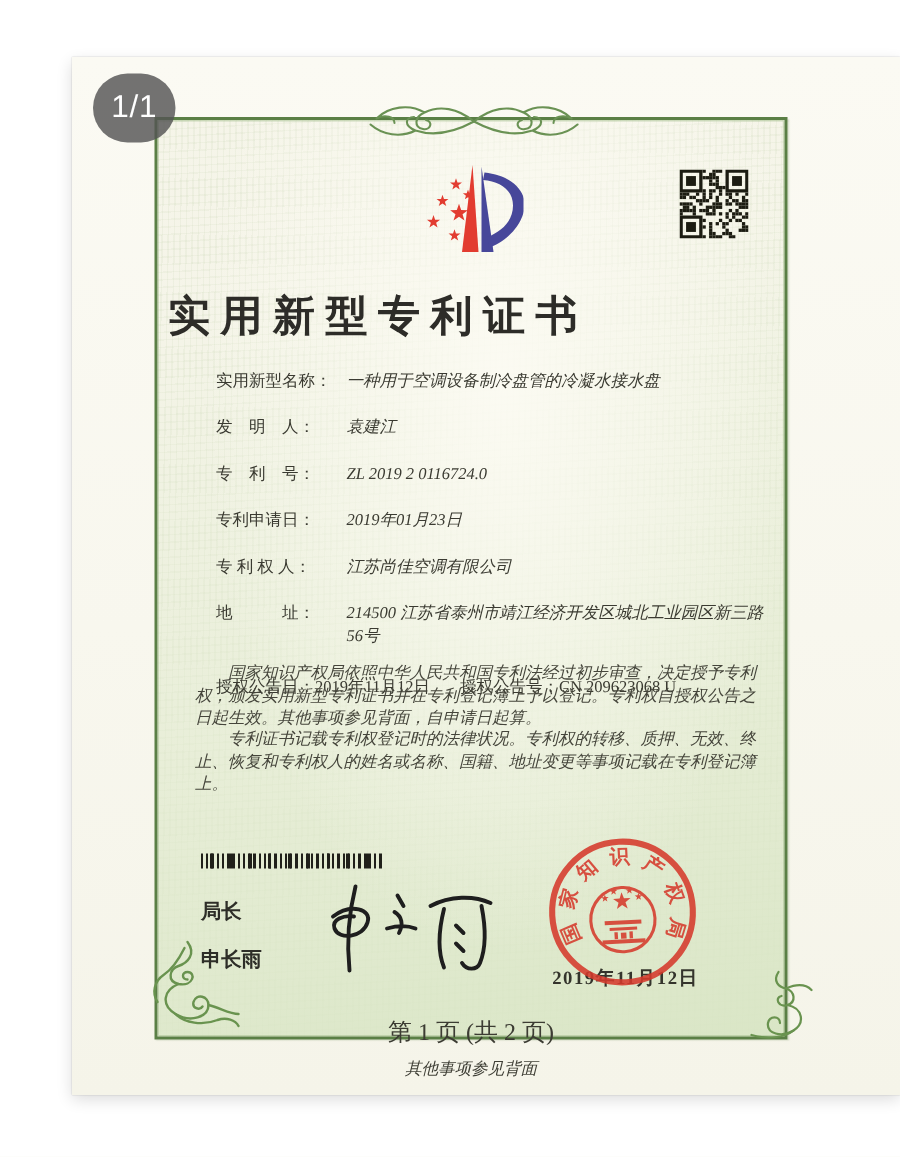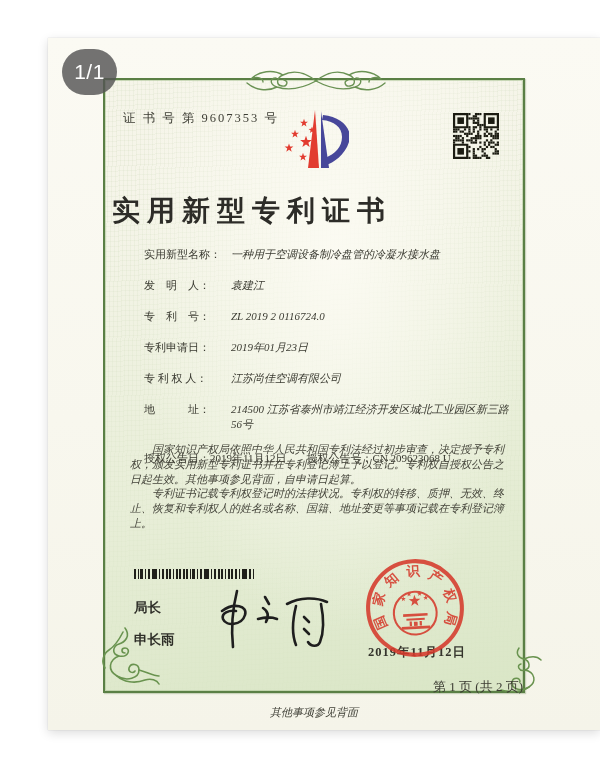--- a/index.html
+++ b/index.html
@@ -68,22 +68,22 @@
     font-size:13.5px; color:#2e2e28; font-weight:bold; }
   .signer div + div { margin-top:14px; }
   .signature { position:absolute; left:92px; top:504px; width:142px; height:66px; }
   .signature svg { width:100%; height:100%; }
 
   .seal { position:absolute; left:258px; top:476px; width:104px; height:104px; transform:rotate(-3deg); z-index:6; }
   .seal svg { width:100%; height:100%; }
   .seal-date { position:absolute; left:246px; top:564px; width:132px; text-align:center;
     font-size:12.5px; font-weight:bold; color:#34342c; letter-spacing:1px; z-index:5; }
 
-  .page-note { position:absolute; left:0; top:598px; width:100%; text-align:right;
-    font-size:13px; color:#3c3c33; }
+  .page-note { position:absolute; left:0; top:598px; width:100%; text-align:center;
+    font-size:16px; color:#3c3c33; }
 
   .back-note { position:absolute; left:55px; top:667px; width:422px; text-align:center;
     font-size:11px; font-style:italic; color:#3f3f36; }
 </style>
 </head>
 <body>
 
 <div class="page">
 
   <div class="badge">
@@ -110,21 +110,20 @@
       </div>
 
       <div class="flourish" style="left:390px; top:566px; width:48px; height:48px;">
         <svg viewBox="0 0 48 48" fill="none" stroke="#69934f" stroke-width="1.5" stroke-linecap="round">
           <path d="M24,2 C20,8 24,12 29,13 C35,15 36,22 30,24 C24,26 21,19 26,18"></path>
           <path d="M30,24 C40,26 42,36 34,41 C26,46 16,43 17,36 C18,31 25,31 25,36"></path>
           <path d="M34,41 C28,46 16,47 6,44 M29,13 C36,10 42,10 46,14"></path>
         </svg>
       </div>
 
-      <div class="cert-no">证 书 号 第 9607353 号</div>
 
       <div class="qr">
         <svg viewBox="0 0 42 42">
             <rect x="14" y="0" width="2" height="2"></rect>
             <rect x="20" y="0" width="2" height="2"></rect>
             <rect x="22" y="0" width="2" height="2"></rect>
             <rect x="24" y="0" width="2" height="2"></rect>
             <rect x="18" y="2" width="2" height="2"></rect>
             <rect x="20" y="2" width="2" height="2"></rect>
             <rect x="14" y="4" width="2" height="2"></rect>

